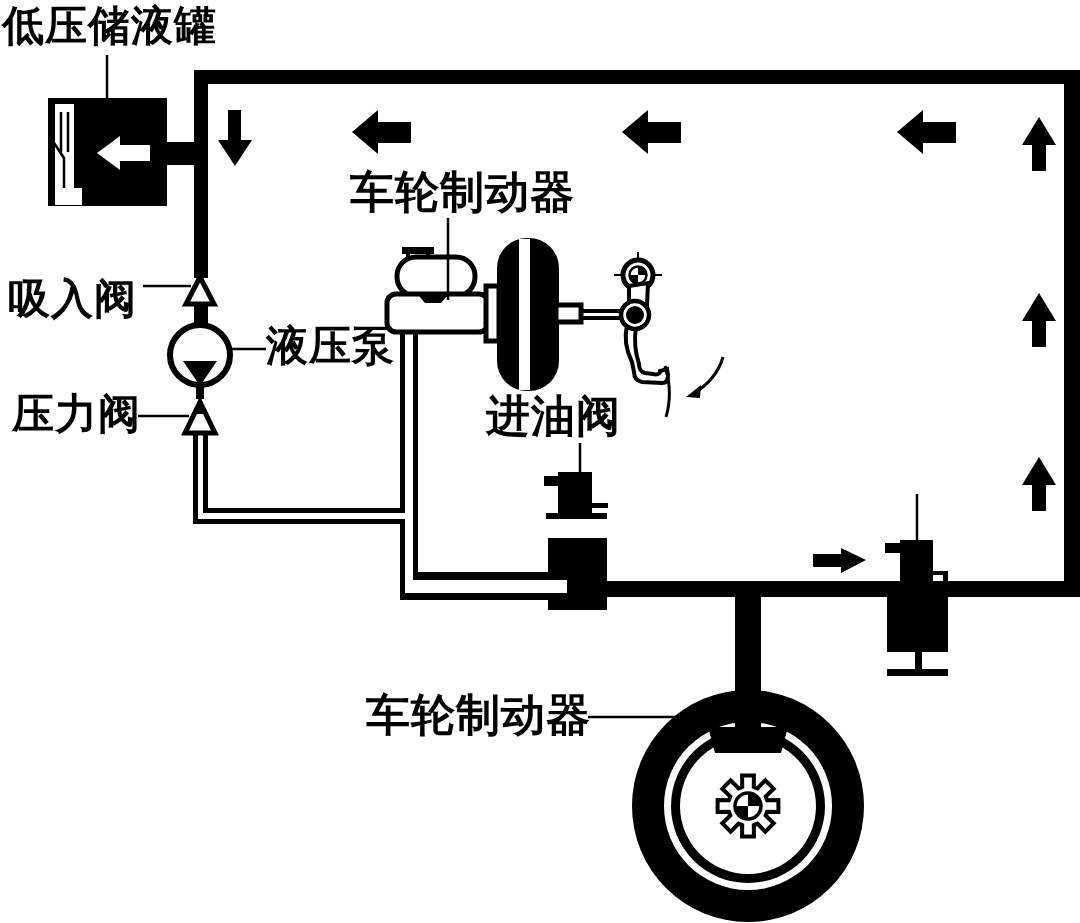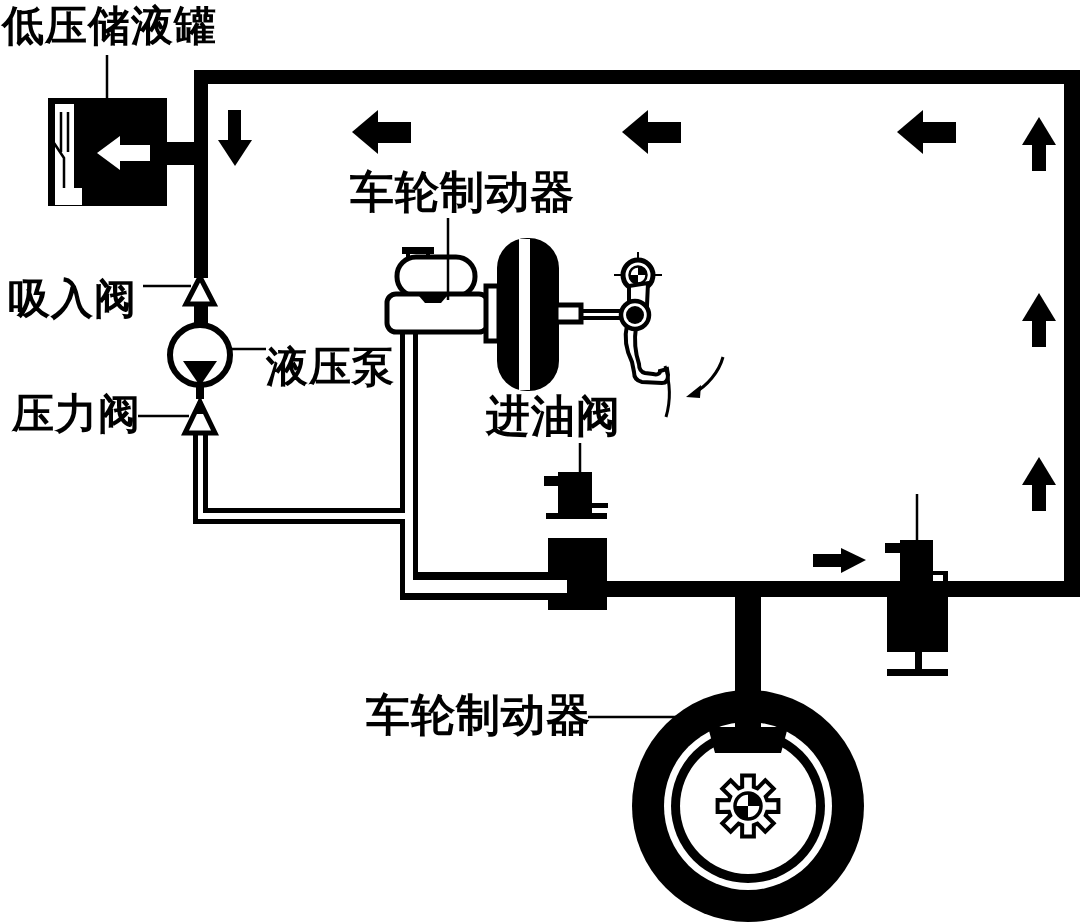--- a/index.html
+++ b/index.html
@@ -179,19 +179,19 @@
     <line x1="138" y1="416" x2="189" y2="416"></line>
     <line x1="448" y1="218" x2="448" y2="300"></line>
     <line x1="580" y1="443" x2="580" y2="472"></line>
     <line x1="917" y1="494" x2="917" y2="540"></line>
     <line x1="588" y1="717" x2="678" y2="717"></line>
   </g>
 </svg>
 
 <div class="lbl fs42" style="left:2px;top:4px;">低压储液罐</div>
 <div class="lbl fs42" style="left:8px;top:261px;margin-top:16px;">吸入阀</div>
-<div class="lbl fs42" style="left:266px;top:324px;margin-top:21px;">液压泵</div>
+<div class="lbl fs42" style="left:266px;top:324px;">液压泵</div>
 <div class="lbl fs42" style="left:12px;top:392px;text-align:right;">压力阀</div>
 <div class="lbl fs44" style="left:350px;top:170px;">车轮制动器</div>
 <div class="lbl fs44" style="left:486px;top:394px;">进油阀</div>
 <div class="lbl fs44" style="left:366px;top:693px;">车轮制动器</div>
 
 </div>
 
 </body></html>

